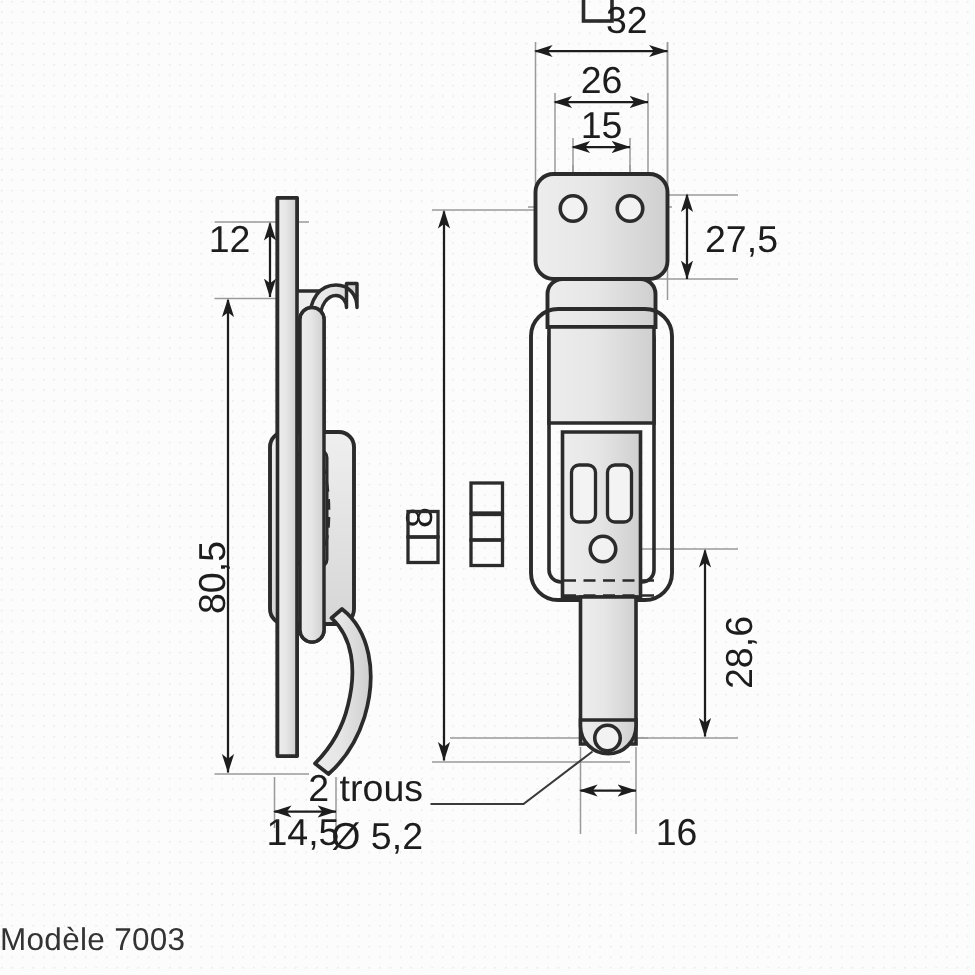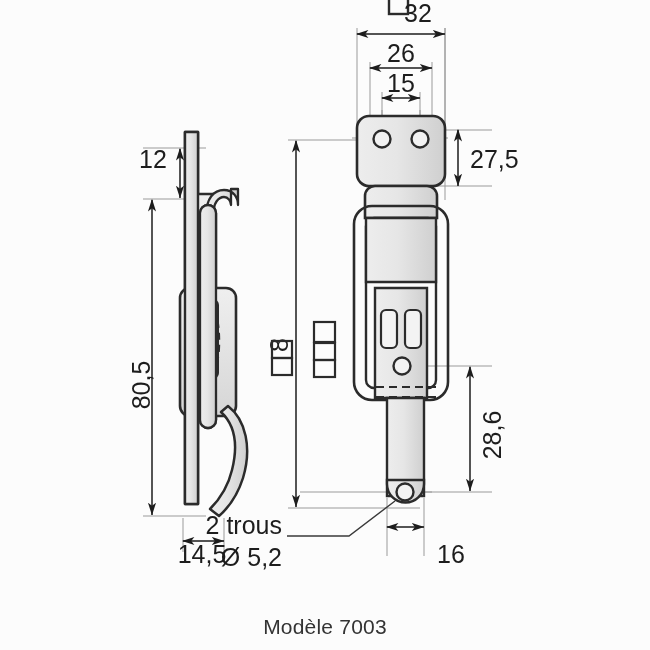--- a/index.html
+++ b/index.html
@@ -14,21 +14,21 @@
     width:650px;height:650px;
     background-color:#fcfcfc;
     background-image:
       radial-gradient(circle at 1px 1px, rgba(150,150,190,.16) 0.6px, transparent 0.7px);
     background-size:7px 7px;
   }
   svg{position:absolute;left:0;top:0;}
   .cap{
     position:absolute;
     width:650px;
-    text-align:center;
+    text-align:left;
     font-size:21px;
     color:#333333;
     letter-spacing:.2px;
   }
 </style>
 </head>
 <body>
 
 <div id="sheet">
 

